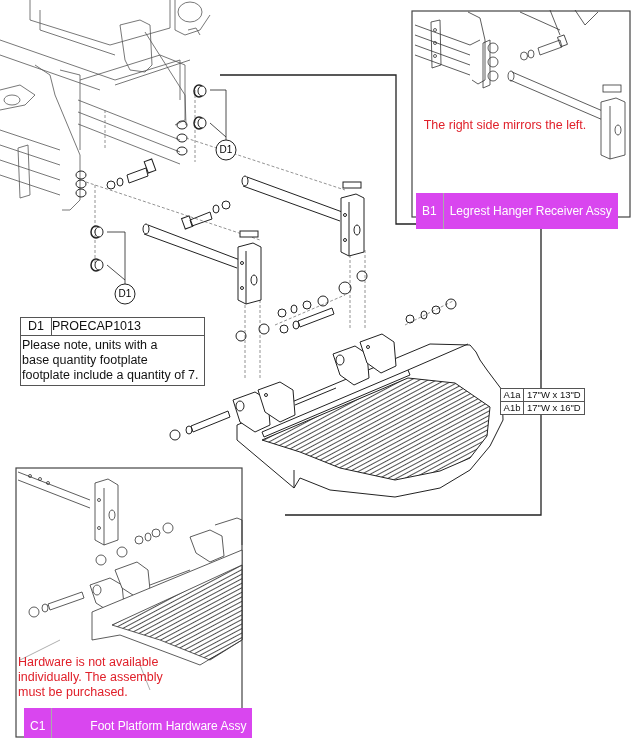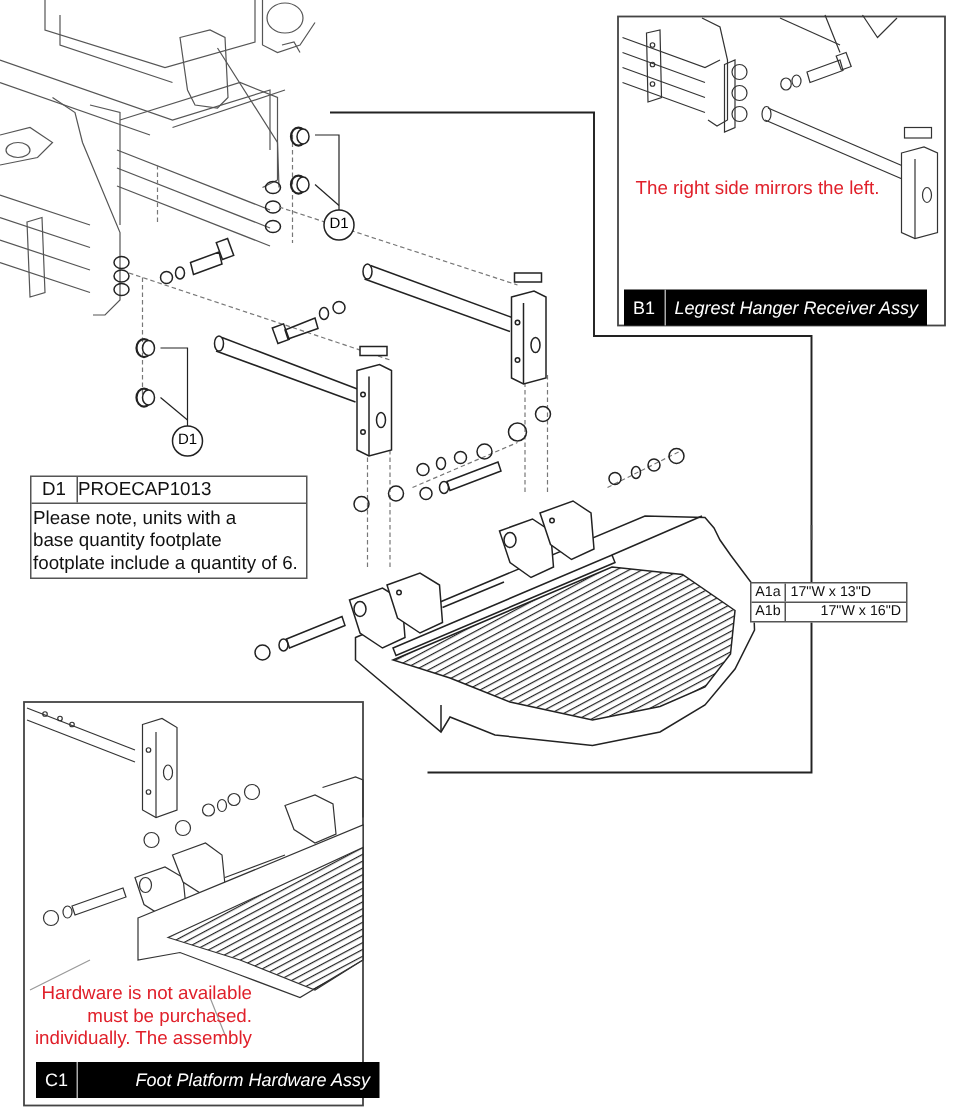--- a/index.html
+++ b/index.html
@@ -1,32 +1,32 @@
 <!DOCTYPE html>
 <html><head>
 <meta charset="utf-8">
 <style>
   html, body { margin: 0; padding: 0; background: #ffffff; }
   body { width: 640px; height: 738px; position: relative; overflow: hidden;
          font-family: "Liberation Sans", sans-serif; }
   #art { position: absolute; left: 0; top: 0; }
   .abs { position: absolute; }
-  .red-note { color: #e0202a; font-size: 12.5px; line-height: 15px; text-align: right; }
-  .black-label { background: #000000; color: #fff; font-size: 12px; height: 24px; display: flex;
+  .red-note { color: #e0202a; font-size: 12.5px; line-height: 15px; text-align: left; }
+  .black-label { background: #d946ef; color: #fff; font-size: 12px; height: 36px; display: flex;
                  align-items: center; box-sizing: border-box; }
   .black-label .code { padding: 0 6px; border-right: 1px solid #aaa; height: 100%; display:flex; align-items:center; }
-  .black-label .name { padding: 0 6px; white-space: nowrap; font-style: italic; }
+  .black-label .name { padding: 0 6px; white-space: nowrap; }
   .note-table { border: 1px solid #555; background: #fff; font-size: 12.5px; color:#111; }
   .note-table .hdr { display: flex; border-bottom: 1px solid #555; height: 17px; }
   .note-table .hdr .c1 { width: 30px; text-align: center; border-right: 1px solid #555; line-height: 17px; }
   .note-table .hdr .c2 { flex: 1; text-align: left; line-height: 17px; }
   .note-table .body { text-align: left; line-height: 15px; padding: 2px 1px 2px 1px; }
   .size-table { border: 1px solid #555; background:#fff; font-size: 9.5px; color:#111; }
   .size-table .row { display: flex; height: 12px; line-height: 12px; }
-  .size-table .row + .row { border-top: 1px solid #555; gap: 20px; }
+  .size-table .row + .row { border-top: 1px solid #555; }
   .size-table .k { width: 22px; text-align: center; border-right: 1px solid #555; }
   .size-table .v { padding: 0 3px; white-space: nowrap; }
   .callout-text { font-size: 10px; }
 </style>
 </head>
 <body>
 
 <svg id="art" width="640" height="738" viewBox="0 0 640 738" xmlns="http://www.w3.org/2000/svg">
   <defs>
     <pattern id="ribs" patternUnits="userSpaceOnUse" width="4" height="4" patternTransform="rotate(-28)">
@@ -258,21 +258,21 @@
 <div class="abs callout-text" style="left:115px;top:288px;width:20px;text-align:center;">D1</div>
 
 <div class="abs note-table" style="left:20px;top:317px;width:183px;">
   <div class="hdr">
     <div class="c1">D1</div>
     <div class="c2">PROECAP1013</div>
   </div>
   <div class="body">
     <div>Please note, units with a</div>
     <div>base quantity footplate</div>
-    <div>footplate include a quantity of 6.</div>
+    <div>footplate include a quantity of 7.</div>
   </div>
 </div>
 
 <div class="abs size-table" style="left:500px;top:358px;margin-top:30px;">
   <div class="row">
     <div class="k">A1a</div>
     <div class="v">17"W x 13"D</div>
   </div>
   <div class="row">
     <div class="k">A1b</div>
@@ -281,19 +281,19 @@
 </div>
 
 <div class="abs red-note" style="left:415px;top:118px;width:180px;text-align:center;">The right side mirrors the left.</div>
 <div class="abs black-label" style="left:416px;top:193px;">
   <span class="code">B1</span>
   <span class="name">Legrest Hanger Receiver Assy</span>
 </div>
 
 <div class="abs red-note" style="left:18px;top:655px;width:150px;">
   <div>Hardware is not available</div>
+  <div>individually. The assembly</div>
   <div>must be purchased.</div>
-  <div>individually. The assembly</div>
 </div>
 <div class="abs black-label" style="left:24px;top:708px;gap:32px;">
   <span class="code">C1</span>
   <span class="name">Foot Platform Hardware Assy</span>
 </div>
 
 </body></html>

